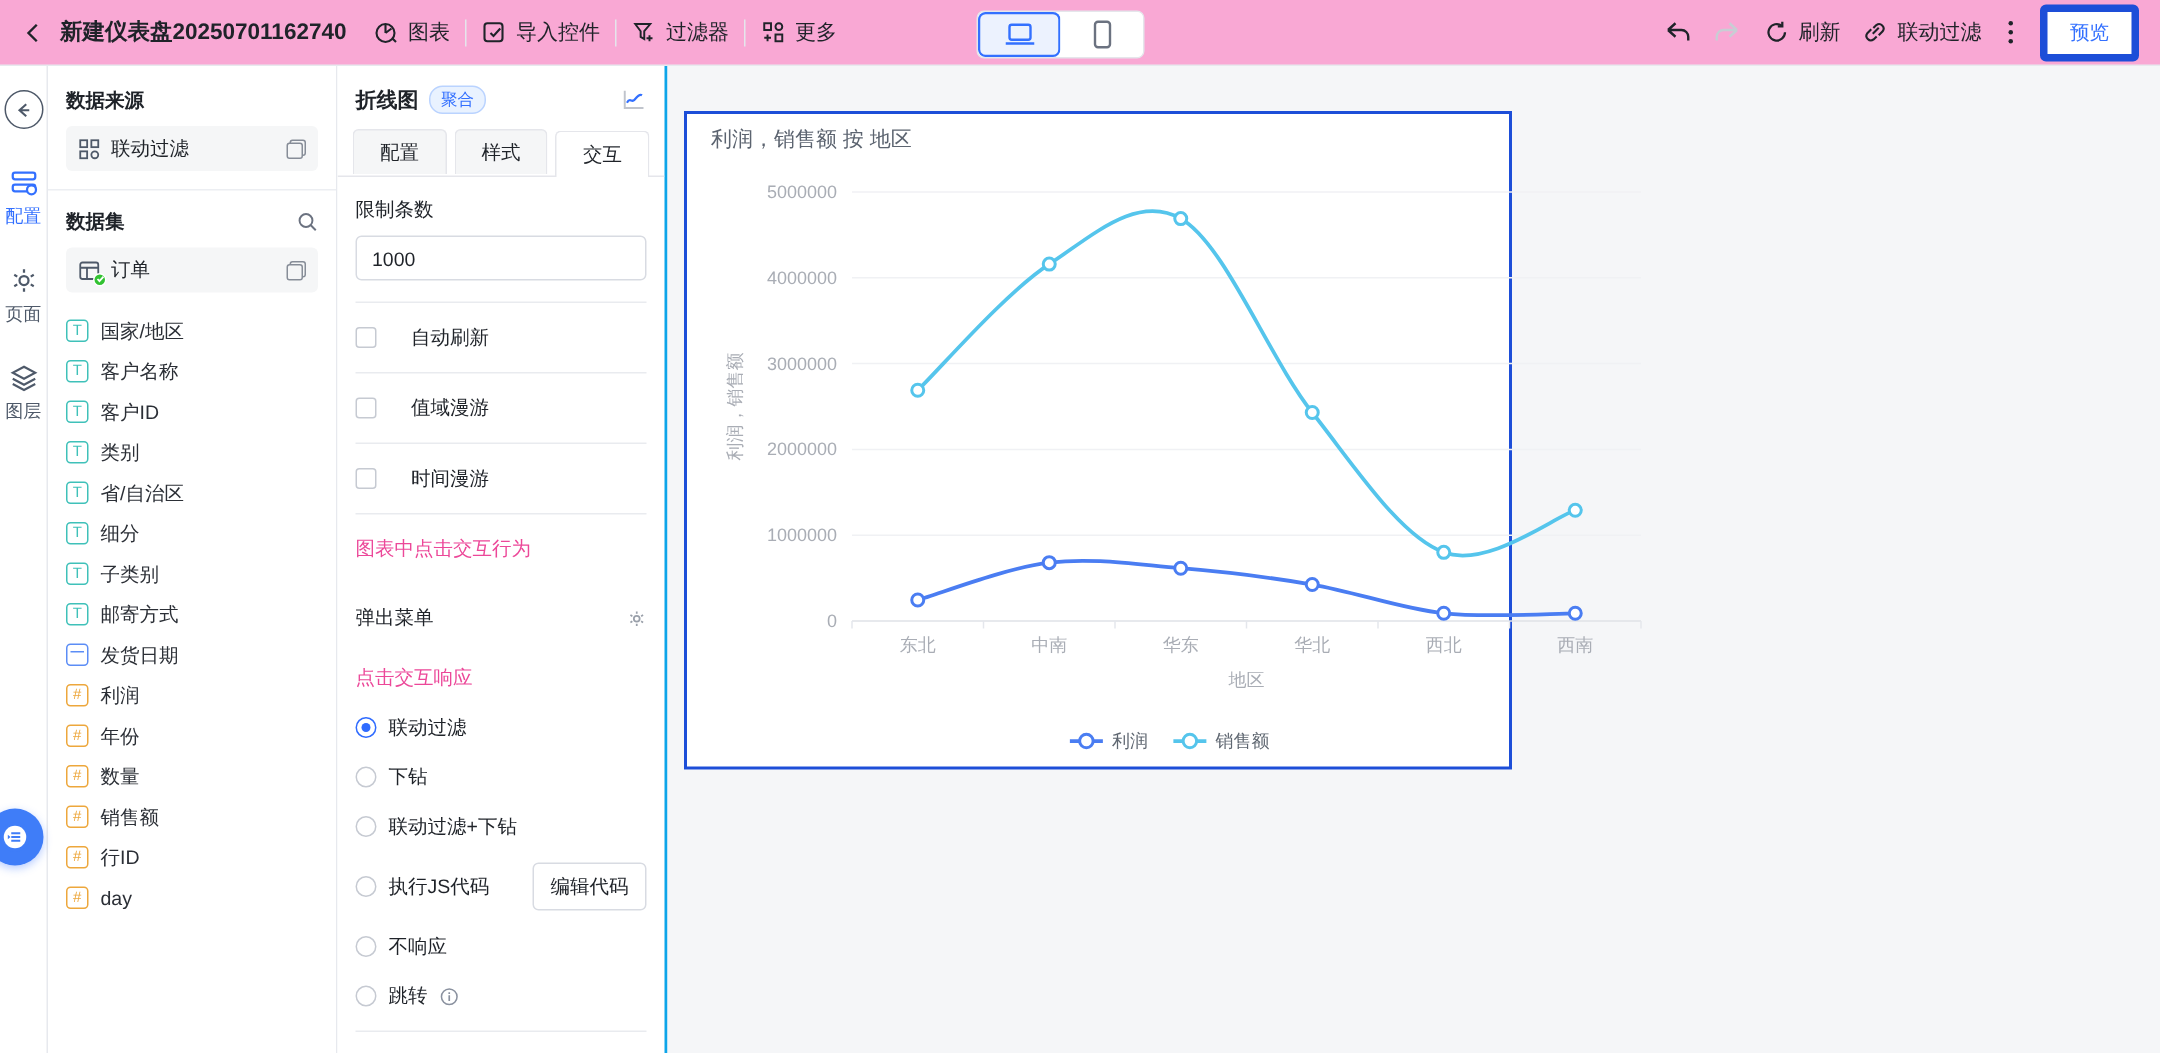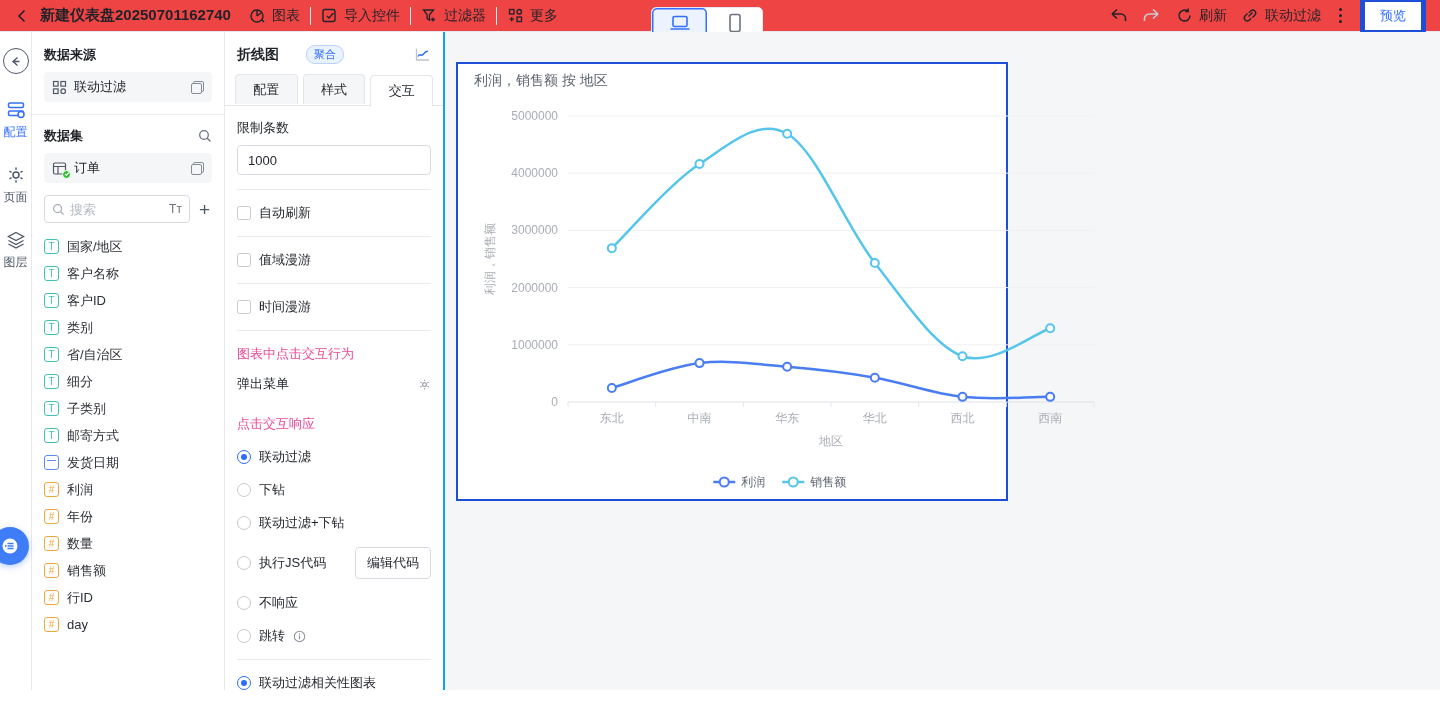--- a/index.html
+++ b/index.html
@@ -1,21 +1,21 @@
 <!DOCTYPE html>
 <html><head>
 <meta charset="utf-8">
 <style>
   * { box-sizing: border-box; margin: 0; padding: 0; }
   html,body { width:1440px; height:702px; overflow:hidden; }
   body { font-family:"Liberation Sans","DejaVu Sans",sans-serif; font-size:13px; color:#1f2329; background:#fff; }
   svg { display:block; }
 
   
-  .toolbar { height:32px; display:flex; align-items:center; padding:12px 14px; border-bottom:1px solid #e7e9ee; position:relative; background:#ef4444; }
+  .toolbar { height:44px; display:flex; align-items:center; padding:12px 14px; border-bottom:1px solid #e7e9ee; position:relative; background:#f9a8d4; }
   .tb-left { display:flex; align-items:center; gap:10px; }
   .tb-right { display:flex; align-items:center; gap:14px; margin-left:auto; }
   .tb-title { font-weight:bold; font-size:15px; margin-right:8px; white-space:nowrap; }
   .tb-btn { display:flex; align-items:center; gap:6px; background:none; border:none; font-size:14px; color:#1f2329; cursor:pointer; font-family:inherit; }
   .vsep { width:1px; height:18px; background:#e5e6eb; }
   .icon-btn { background:none; border:none; cursor:pointer; display:flex; align-items:center; }
   .segmented { position:absolute; left:707px; top:7px; transform:translateX(-50%); display:flex; border:1px solid #e5e6eb; border-radius:5px; overflow:hidden; background:#fff; }
   .seg-cell { width:55px; height:30px; display:flex; align-items:center; justify-content:center; background:#fff; border:none; cursor:pointer; }
   .seg-cell.active { background:#ecf2fe; box-shadow:inset 0 0 0 1.5px #3370ff; border-radius:5px; }
   .preview-btn { border:5px solid #1d4ed8; color:#3370ff; background:#fff; border-radius:4px; padding:5px 15px; font-size:13px; cursor:pointer; font-family:inherit; }
@@ -54,33 +54,33 @@
   .copy-ic::after { content:""; position:absolute; left:0; bottom:0; width:9px; height:9px; border:1.2px solid #878d98; border-radius:2px; background:#f5f6f7; }
   .copy-ic::before { content:""; position:absolute; right:0; top:0; width:9px; height:9px; border:1.2px solid #878d98; border-radius:2px; }
   .tbl-ic { position:relative; flex:none; }
   .check-badge { position:absolute; right:-4px; bottom:-3px; width:9px; height:9px; border-radius:50%; background:#32c232; border:1px solid #fff; display:flex; align-items:center; justify-content:center; }
 
   
   .settings { width:220px; border-right:2px solid #0ea5e9; background:#fff; flex:none; overflow:hidden; display:flex; flex-direction:column; }
   .sp-pad { padding:0 12px; }
   .sp-head { display:flex; align-items:center; gap:7px; padding:13px 12px 10px; }
   .sp-title { font-weight:bold; font-size:14px; }
-  .agg-badge { background:#e9f2ff; color:#3370ff; border:1px solid #bad3ff; border-radius:9px; font-size:11px; padding:1px 7px;margin-left:20px; }
+  .agg-badge { background:#e9f2ff; color:#3370ff; border:1px solid #bad3ff; border-radius:9px; font-size:11px; padding:1px 7px; }
   .sp-head .spacer { flex:1; }
   .tabs { display:flex; gap:5px; padding:0 10px; border-bottom:1px solid #e5e6eb; }
   .tab { flex:1; height:30px; display:flex; align-items:center; justify-content:center; font-size:13px; color:#1f2329; background:#f5f6f7; border:1px solid #e5e6eb; border-bottom:none; border-radius:4px 4px 0 0; cursor:pointer; font-family:inherit; }
   .tab.active { background:#fff; position:relative; top:1px; height:31px;font-family:Liberation Serif, serif; }
   .limit-label { margin:13px 0 8px; }
   .limit-input { width:100%; height:30px; border:1px solid #d8dbe2; border-radius:4px; padding:0 10px; font-size:13px; font-family:inherit; color:#1f2329; outline:none; }
   .sp-div { height:1px; background:#e9ebef; margin:14px 0; }
   .chk-row { display:flex; align-items:center; gap:8px; cursor:pointer; }
   .chk { width:14px; height:14px; border:1px solid #c6cad2; border-radius:2.5px; background:#fff; flex:none; }
-  .chk-label { font-weight:500; }
+  .chk-label { font-weight:500;margin-left:15px; }
   .sec-label { color:#ec4899; font-size:13px; }
-  .behavior-row { display:flex; align-items:center; justify-content:space-between; margin-top:12px; cursor:pointer; }
+  .behavior-row { display:flex; align-items:center; justify-content:space-between; margin-top:28px; cursor:pointer; }
   .radio-row { display:flex; align-items:center; gap:8px; margin-top:15px; cursor:pointer; position:relative; }
   .radio { width:14px; height:14px; border-radius:50%; border:1px solid #c6cad2; background:#fff; flex:none; }
   .radio.on { border:1.5px solid #2f6bff; display:flex; align-items:center; justify-content:center; }
   .radio.on::before { content:""; width:6px; height:6px; border-radius:50%; background:#2f6bff; }
   .edit-code-btn { margin-left:auto; border:1px solid #d8dbe2; background:#fff; border-radius:4px; padding:6px 11px; font-size:13px; cursor:pointer; font-family:inherit; color:#1f2329; }
 
   
   .canvas { flex:1; background:#f5f6f8; position:relative; overflow:hidden; }
   .widget { position:absolute; left:11px; top:30px; width:552px; height:439px; background:#fff; border:2px solid #1d4ed8; cursor:pointer; }
   .chart-title { position:absolute; left:16px; top:8px; font-size:14px; color:#5c6470; z-index:2; }
@@ -254,31 +254,20 @@
         <span class="check-badge">
             <svg width="6" height="6" viewBox="0 0 6 6">
               <path d="M1 3 l1.3 1.4 L5 1.4" fill="none" stroke="#fff" stroke-width="1.2"></path>
             </svg>
           </span>
       </span>
       <span class="lbl">订单</span>
       <span class="copy-ic"></span>
     </div>
 
-    <div class="search-row">
-      <div class="search-box">
-        <svg width="13" height="13" viewBox="0 0 14 14">
-            <circle cx="6" cy="6" r="4.3" fill="none" stroke="#a7adb8" stroke-width="1.3"></circle>
-            <path d="M9.2 9.2 L12.5 12.5" stroke="#a7adb8" stroke-width="1.3"></path>
-          </svg>
-        <input placeholder="搜索" style="">
-        <span class="tt-glyph">Tт</span>
-      </div>
-      <button class="plus-btn">+</button>
-    </div>
 
     <div class="field-list">
       <div class="field-row">
           <span class="fi fi-text"></span>
           <span>国家/地区</span>
         </div>
       <div class="field-row">
           <span class="fi fi-text"></span>
           <span>客户名称</span>
         </div>

